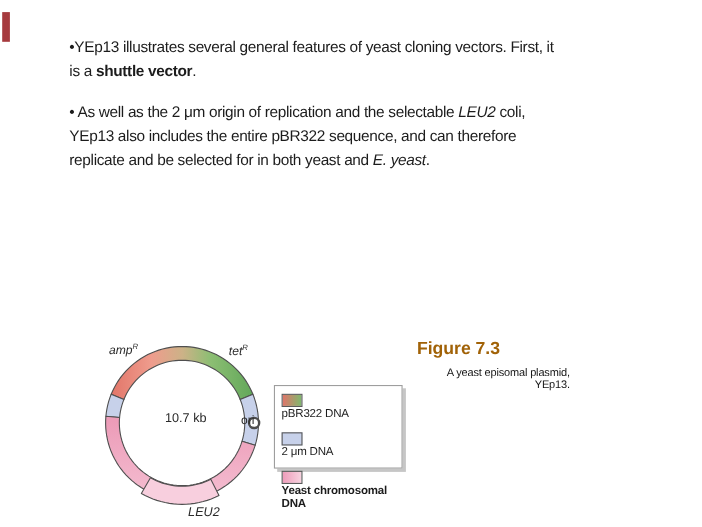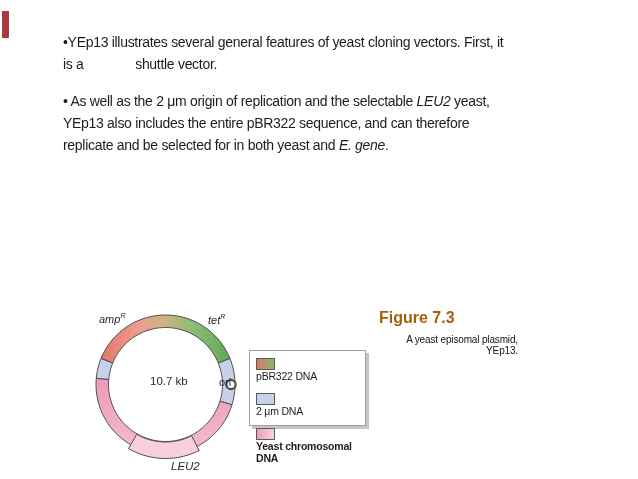--- a/index.html
+++ b/index.html
@@ -8,21 +8,21 @@
 
   
   #accent-bar{position:absolute;left:2px;top:11px;width:7px;height:27px;}
 
   
   #text-block{position:absolute;left:63px;top:31px;width:520px;color:#1c1c1c;
               font-size:14px;line-height:22px;letter-spacing:-0.3px;}
   .para{margin:0;}
   .para + .para{margin-top:15px;}
   .tline{white-space:nowrap;height:22px;}
-  .tline b{font-weight:normal;margin-left:48px;}
+  .tline b{font-weight:bold;}
   .tline i{font-style:italic;}
 
   
   #ring-svg{position:absolute;left:85px;top:305px;width:160px;height:162px;}
 
   .ring-label{position:absolute;color:#2a2a2a;font-size:11px;white-space:nowrap;}
   .ital{font-style:italic;}
   .sup{font-size:7px;vertical-align:super;line-height:0;}
   #label-amp{left:99px;top:313px;}
   #label-tet{left:208px;top:314px;}
@@ -49,23 +49,23 @@
 <div id="slide">
 
   <div id="accent-bar" style="background: rgb(166, 58, 62);"></div>
 
   <div id="text-block">
       <div class="para">
         <div class="tline"><span>•YEp13 illustrates several general features of yeast cloning vectors. First, it</span></div>
         <div class="tline"><span>is a </span><b>shuttle vector</b><span>.</span></div>
       </div>
       <div class="para">
-        <div class="tline"><span>• As well as the 2 μm origin of replication and the selectable </span><i>LEU2</i><span> yeast,</span></div>
+        <div class="tline"><span>• As well as the 2 μm origin of replication and the selectable </span><i>LEU2</i><span> coli,</span></div>
         <div class="tline"><span>YEp13 also includes the entire pBR322 sequence, and can therefore</span></div>
-        <div class="tline"><span>replicate and be selected for in both yeast and </span><i>E. gene</i><span>.</span></div>
+        <div class="tline"><span>replicate and be selected for in both yeast and </span><i>E. yeast</i><span>.</span></div>
       </div>
     </div>
 
   <svg id="ring-svg" viewBox="0 0 160 162">
       <defs>
         <linearGradient id="gradTop" gradientUnits="userSpaceOnUse" x1="10" y1="20" x2="152" y2="20">
           <stop offset="0" stop-color="#e06f63"></stop>
           <stop offset="0.3" stop-color="#ef9c8d"></stop>
           <stop offset="0.5" stop-color="#ccb287"></stop>
           <stop offset="0.68" stop-color="#8cbe73"></stop>

